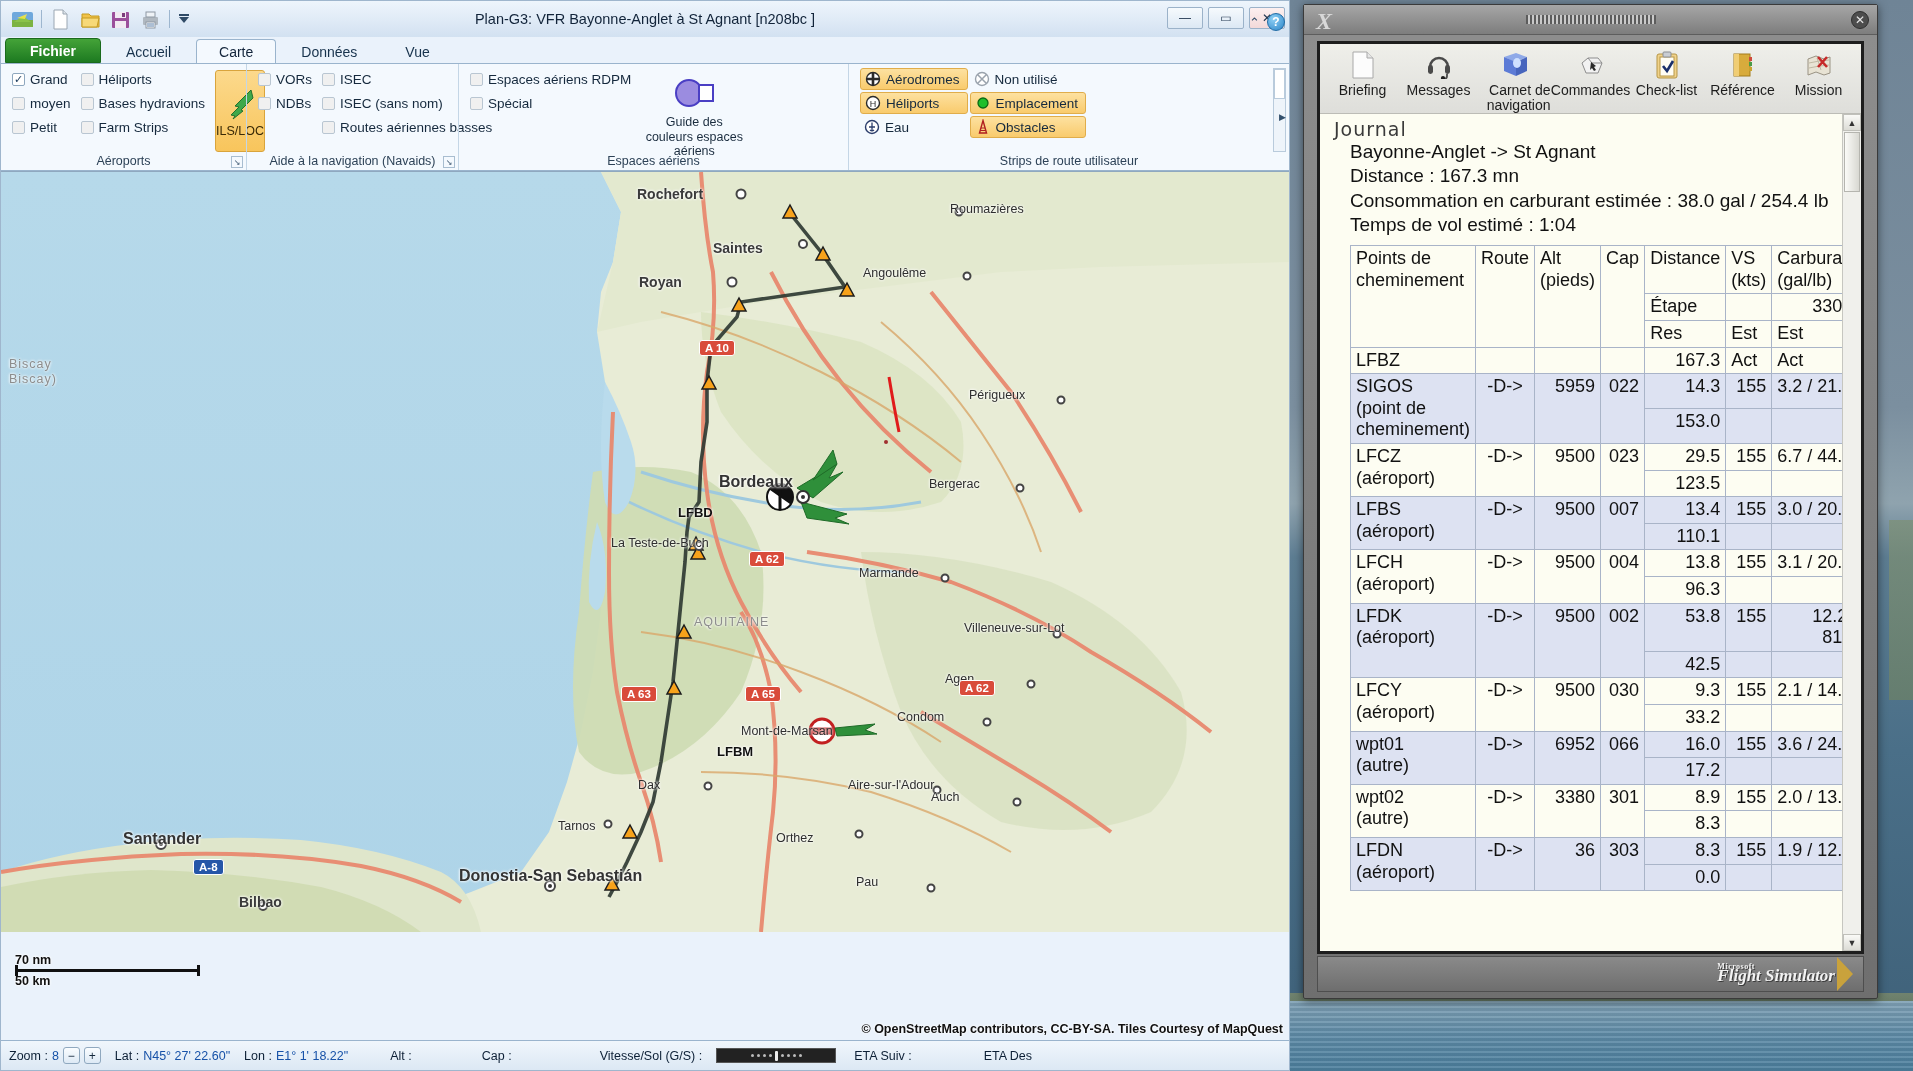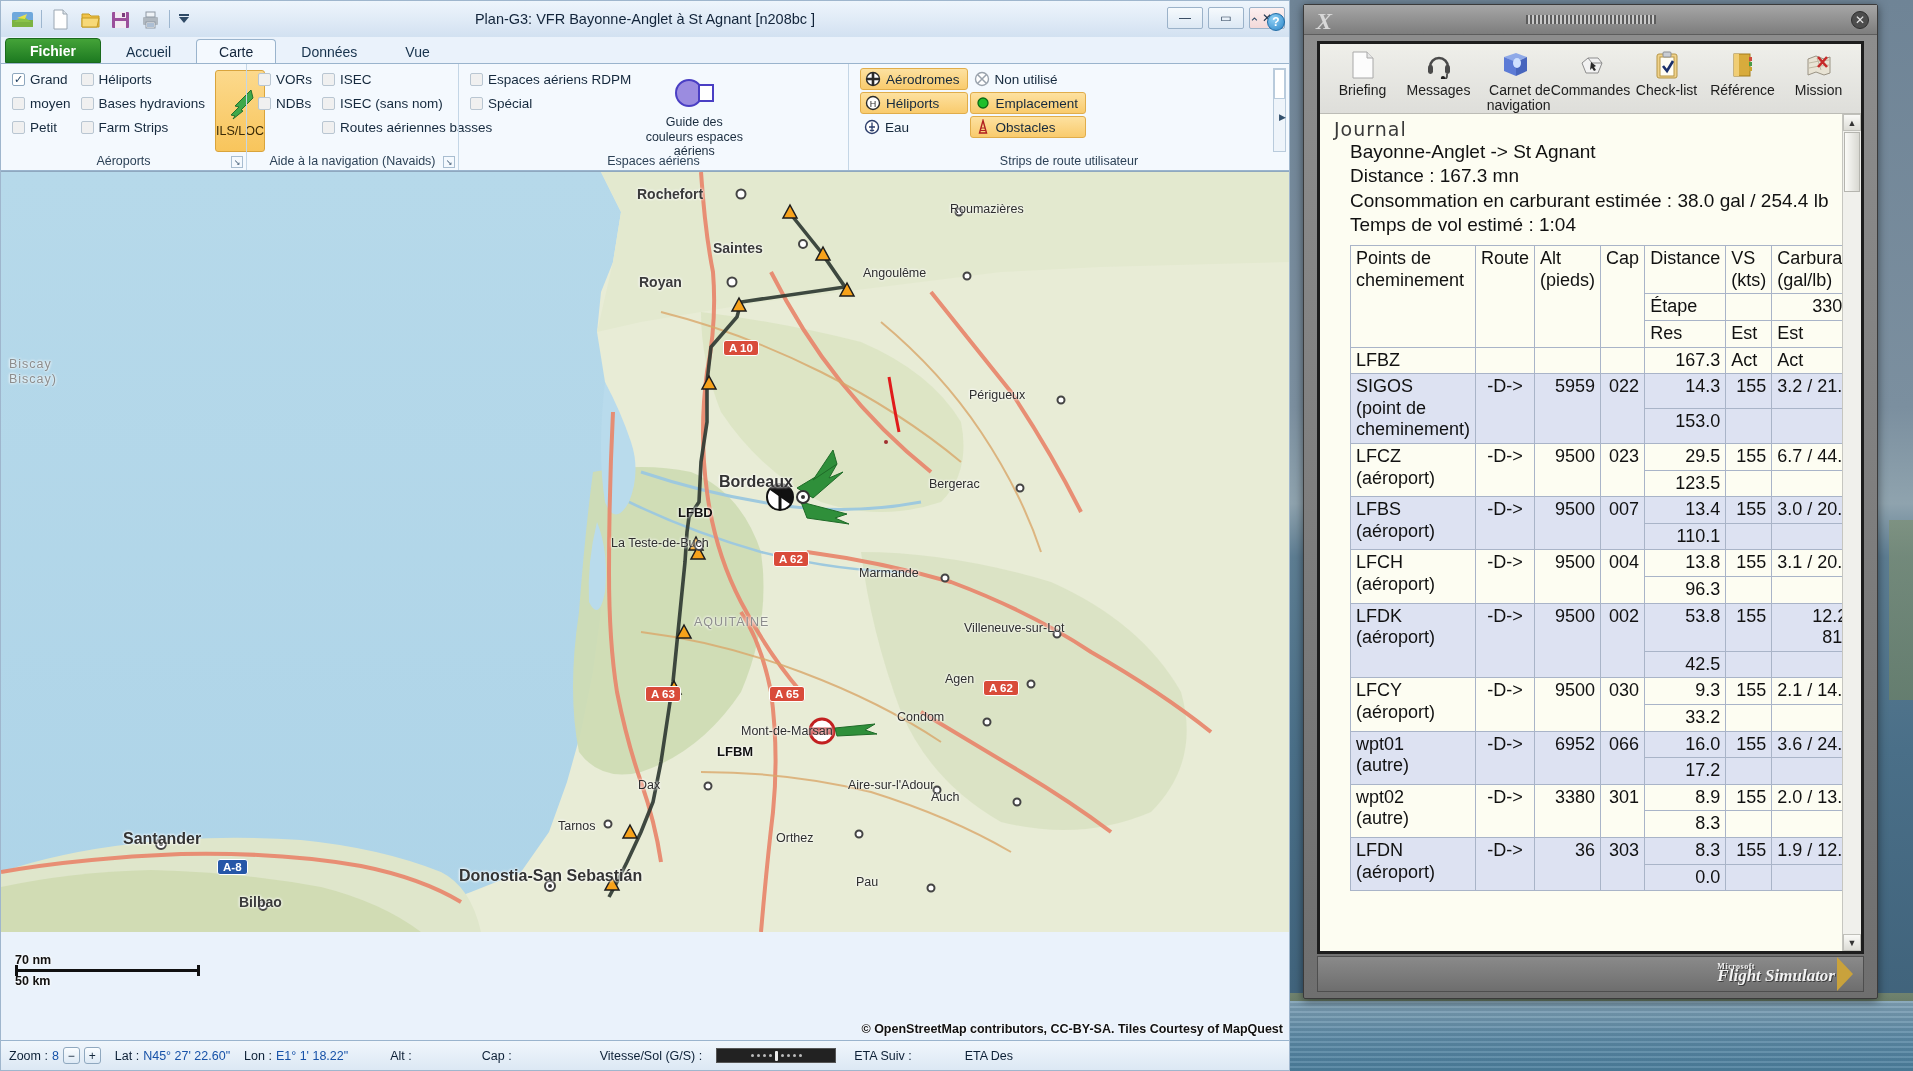--- a/index.html
+++ b/index.html
@@ -143,21 +143,21 @@
   .scaleline::before{left:0;} .scaleline::after{right:0;}
 
   .mlabel { position:absolute; font-size:12.5px; color:#2e2e2e;
     white-space:nowrap; text-shadow:0 0 3px #fff,0 0 3px #fff; }
   .mlabel.big { font-size:16px; font-weight:bold; color:#333; }
   .mlabel.med { font-size:14px; font-weight:bold; color:#3a3a3a; }
   .mlabel.region { font-size:12.5px; color:#8d8d8d; letter-spacing:1px; }
   .mlabel.icao { font-size:13px; font-weight:bold; color:#111; }
   .motorway { position:absolute; background:#d94b3a; color:#fff;
     font-size:11.5px; font-weight:bold; padding:1px 5px; border-radius:3px;
-    border:1px solid #fff;margin-left:24px; }
+    border:1px solid #fff; }
 
   
   .statusbar {
     height:30px; background:linear-gradient(to bottom,#f0f6fc,#dce8f4);
     border-top:1px solid #9ab4cd; display:flex; align-items:center;
     gap:0; padding:0 8px; font-size:12.5px; color:#0d2036;
   }
   .sb { display:flex; align-items:center; gap:4px; margin-right:14px;
         white-space:nowrap; }
   .sb .v { color:#1752a8; }
@@ -714,21 +714,21 @@
         <i></i>
       <i class="hi"></i>
       <i></i>
         <i></i>
       <i></i>
         <i></i>
     </div>
     <div class="sb" style="margin-left:18px">
       <span>ETA Suiv :</span>
     </div>
-    <div class="sb" style="margin-left:39px">
+    <div class="sb" style="margin-left:58px">
       <span>ETA Des</span>
     </div>
   </div>
 </div>
 
 <div id="fsx">
   <div class="fsx-sky"></div>
   <div class="fsx-land"></div>
   <div class="fsx-sidestrip"></div>
   <div class="fsx-water"></div>

